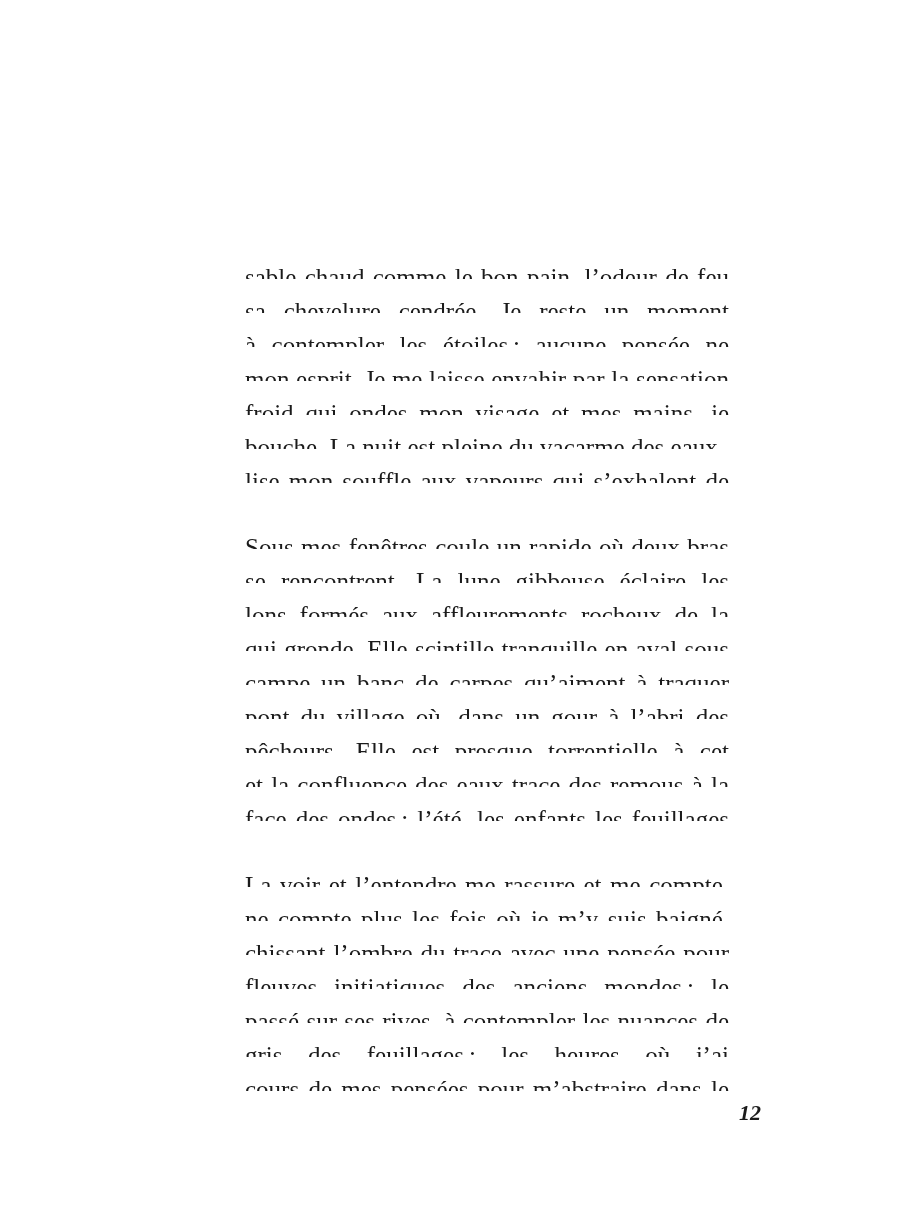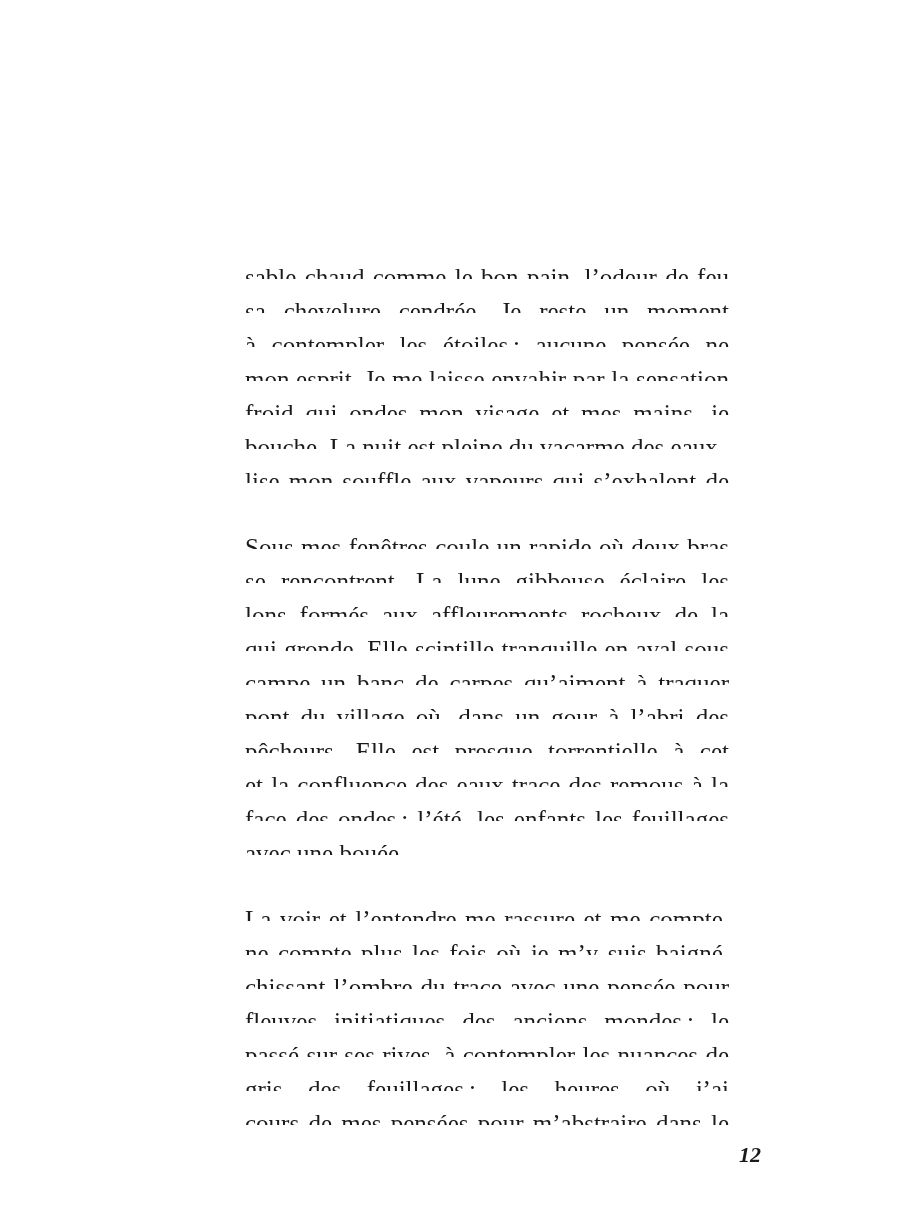--- a/index.html
+++ b/index.html
@@ -30,21 +30,21 @@
     white-space: normal;
   }
   .line.last {
     text-align-last: left;
   }
   .line.indent {
     padding-left: 16px;
   }
   .page-number {
     position: absolute;
-    top: 1092px; left: 165px;
+    top: 1050px; left: 165px;
     width: 580px;
     text-align: right;
     font-size: 22px;
     line-height: 30px;
     font-style: italic;
     font-weight: bold;
     color: #1b1b1b;
   }
 </style>
 </head>
@@ -66,21 +66,20 @@
     <div>
       <div class="line indent">Sous mes fenêtres coule un rapide où deux bras</div>
       <div class="line">se rencontrent. La lune gibbeuse éclaire les tourbil-</div>
       <div class="line">lons formés aux affleurements rocheux de la rivière</div>
       <div class="line">qui gronde. Elle scintille tranquille en aval sous le</div>
       <div class="line">campe un banc de carpes qu’aiment à traquer les</div>
       <div class="line">pont du village où, dans un gour à l’abri des saules,</div>
       <div class="line">pêcheurs. Elle est presque torrentielle à cet endroit,</div>
       <div class="line">et la confluence des eaux trace des remous à la sur-</div>
       <div class="line">face des ondes : l’été, les enfants les feuillages</div>
-      <div class="line last">avec une bouée.</div>
     </div>
 
     <div>
       <div class="line indent">La voir et l’entendre me rassure et me compte. Je</div>
       <div class="line">ne compte plus les fois où je m’y suis baigné, fran-</div>
       <div class="line">chissant l’ombre du trace avec une pensée pour les</div>
       <div class="line">fleuves initiatiques des anciens mondes ; le temps</div>
       <div class="line">passé sur ses rives, à contempler les nuances de</div>
       <div class="line">gris des feuillages ; les heures où j’ai interrompu le</div>
       <div class="line last">cours de mes pensées pour m’abstraire dans le sien.</div>

